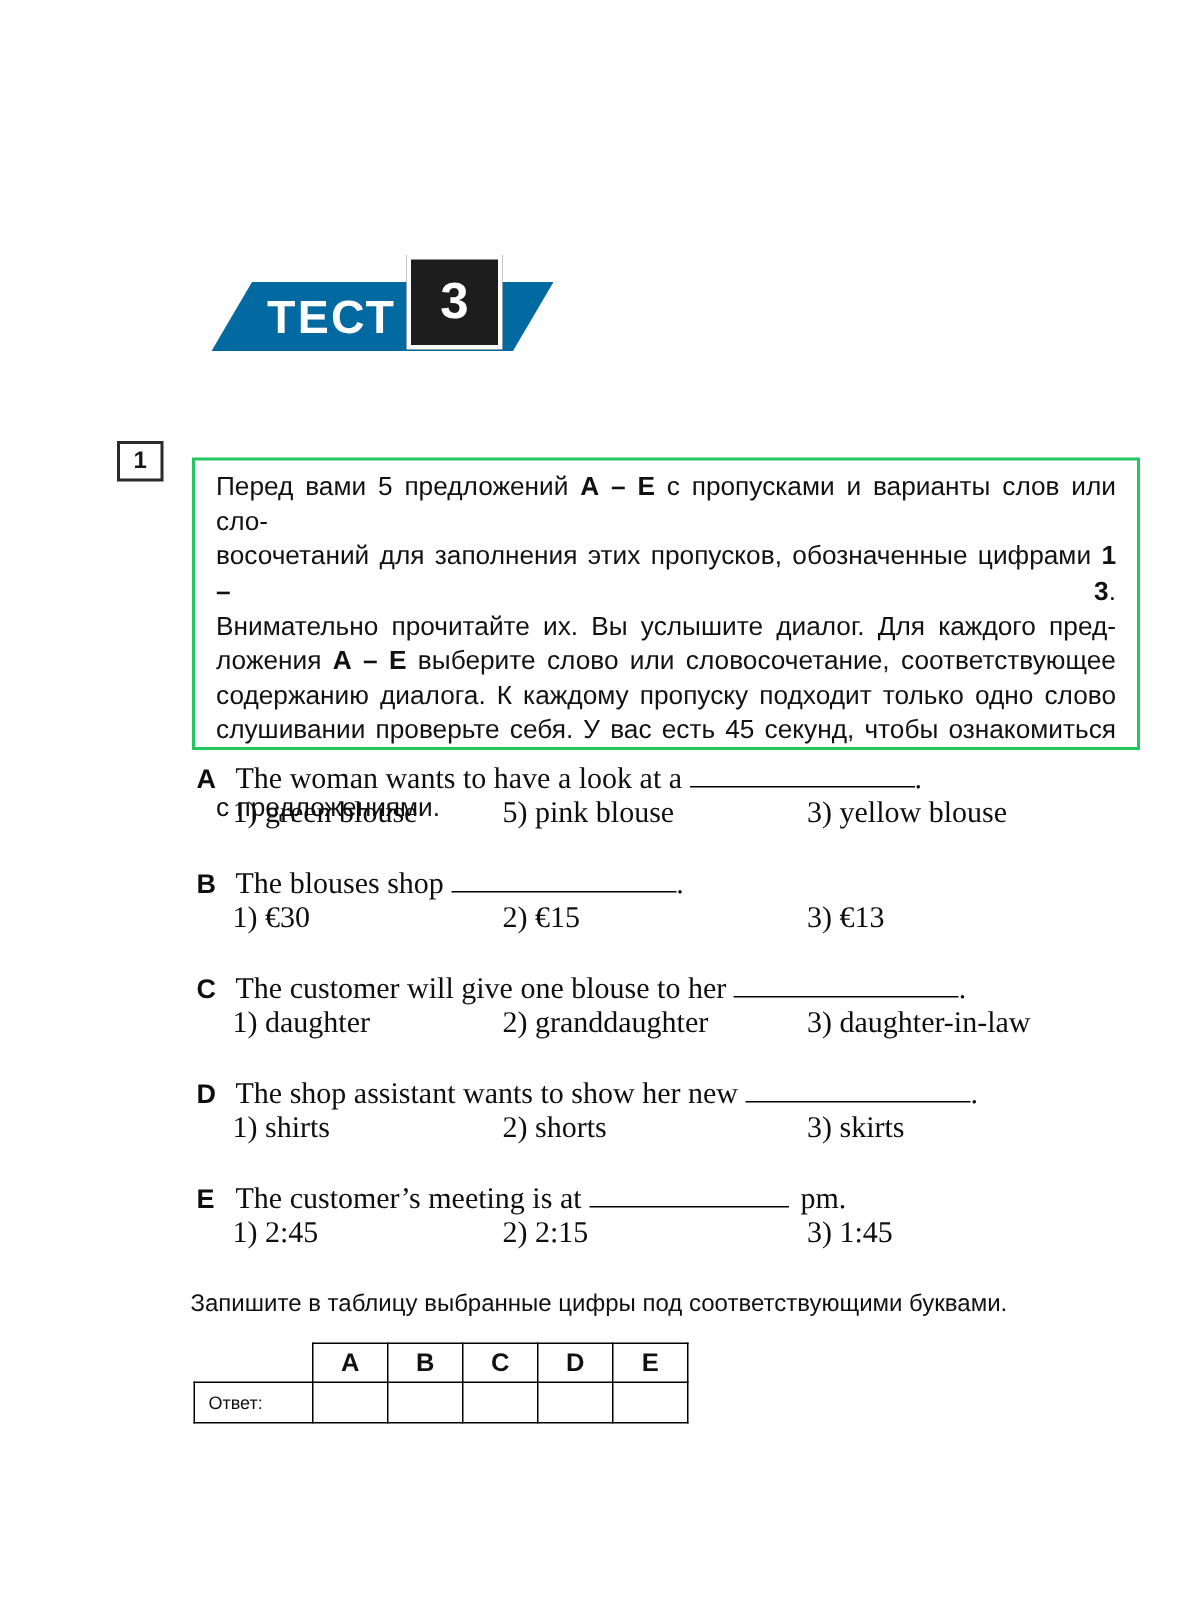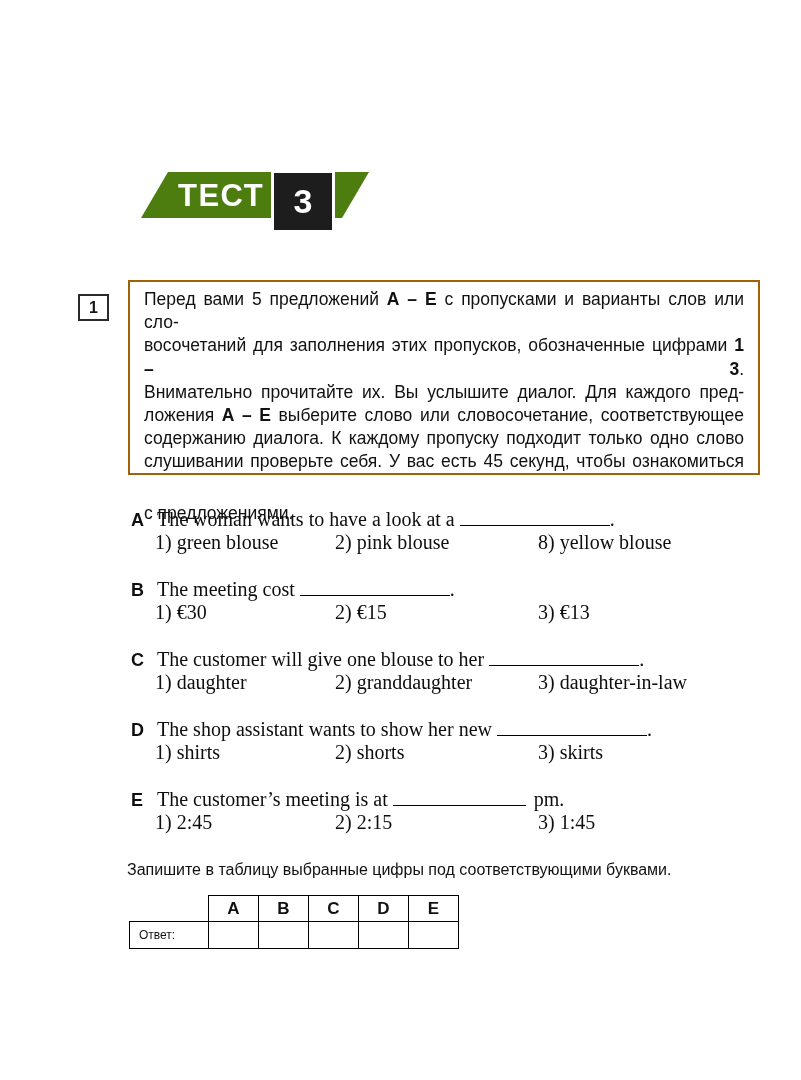--- a/index.html
+++ b/index.html
@@ -4,43 +4,43 @@
 <style>
   html,body{margin:0;padding:0;}
   body{
     width:801px;height:1080px;background:#ffffff;position:relative;
     font-family:"Liberation Sans",sans-serif;color:#161616;
     -webkit-font-smoothing:antialiased;
   }
   
   .banner-group{position:absolute;left:141px;top:172px;width:228px;height:46px;}
   .banner-bg{
-    position:absolute;left:0;top:0;width:228px;height:46px;background:#4d7c0f;
+    position:absolute;left:0;top:16px;width:228px;height:46px;background:#0369a1;
     clip-path:polygon(27px 0,228px 0,201px 46px,0 46px);
   }
   .banner-title{
     position:absolute;left:37px;top:0;height:46px;line-height:47px;
     font-size:31px;font-weight:bold;color:#ffffff;letter-spacing:1.5px;
   }
   .banner-box{
     position:absolute;left:130px;top:-2px;width:64px;height:63px;box-sizing:border-box;
     background:#1d1d1d;border:3px solid #ffffff;
     display:flex;align-items:center;justify-content:center;
     color:#ffffff;font-size:34px;font-weight:bold;
   }
   
   .qnum{
     position:absolute;left:78px;top:294px;width:31px;height:27px;box-sizing:border-box;
     border:2px solid #2a2a2a;display:flex;align-items:center;justify-content:center;
     font-weight:bold;font-size:16px;
   }
   
   .instr{
-    position:absolute;left:128px;top:280px;width:632px;height:195px;box-sizing:border-box;
-    border:2px solid #a16207;padding:6px 14px 0 14px;
+    position:absolute;left:128px;top:305px;width:632px;height:195px;box-sizing:border-box;
+    border:2px solid #22c55e;padding:6px 14px 0 14px;
     font-size:17.5px;line-height:23.2px;color:#111111;
   }
   .instr .line{text-align:justify;text-align-last:justify;white-space:normal;}
   .instr .line.last{text-align:left;text-align-last:left;margin-top:28px;}
   .instr .b{font-weight:bold;}
   
   .questions{
     position:absolute;left:128px;top:508px;width:650px;
     font-family:"Liberation Serif",serif;font-size:20px;color:#0e0e0e;
   }
@@ -102,29 +102,29 @@
 
 <div class="questions">
 
   <div class="qblock">
     <div class="qline">
       <span class="qletter">A</span>
       <span class="qtext"><span>The woman wants to have a look at a</span><span class="blank"></span><span class="after">.</span></span>
     </div>
     <div class="opts">
       <span>1) green blouse</span>
-      <span>2) pink blouse</span>
-      <span>8) yellow blouse</span>
+      <span>5) pink blouse</span>
+      <span>3) yellow blouse</span>
     </div>
   </div>
 
   <div class="qblock">
     <div class="qline">
       <span class="qletter">B</span>
-      <span class="qtext"><span>The meeting cost</span><span class="blank"></span><span class="after">.</span></span>
+      <span class="qtext"><span>The blouses shop</span><span class="blank"></span><span class="after">.</span></span>
     </div>
     <div class="opts">
       <span>1) €30</span>
       <span>2) €15</span>
       <span>3) €13</span>
     </div>
   </div>
 
   <div class="qblock">
     <div class="qline">

